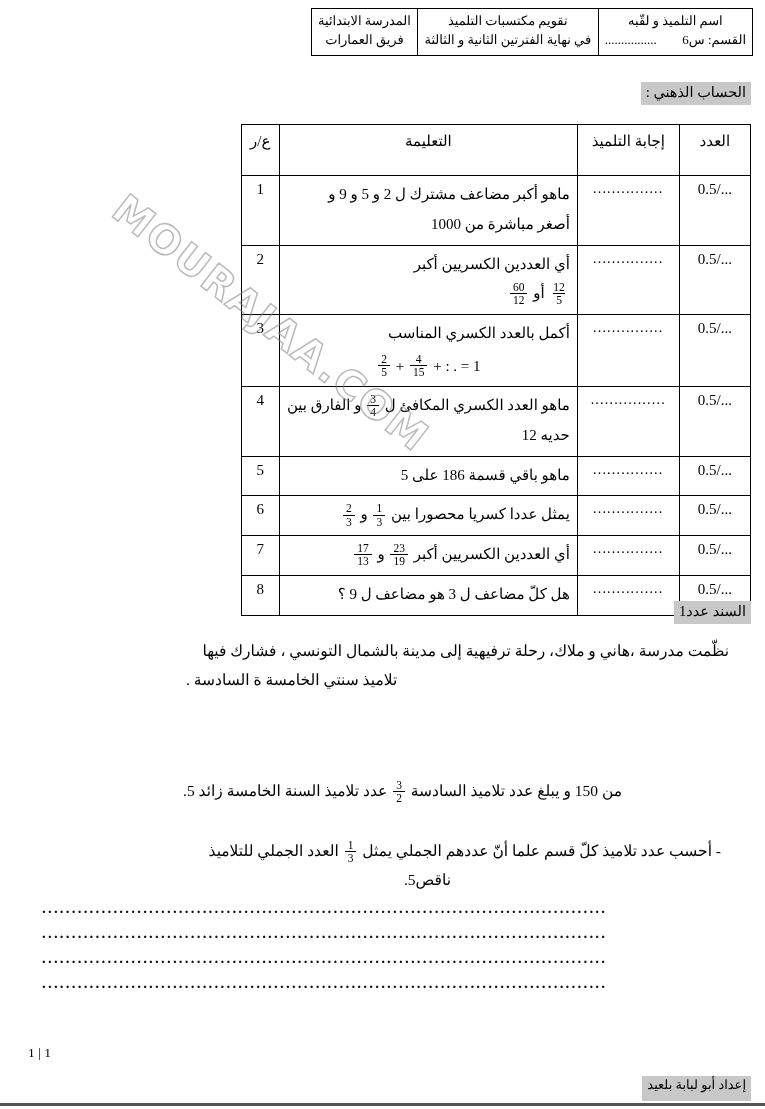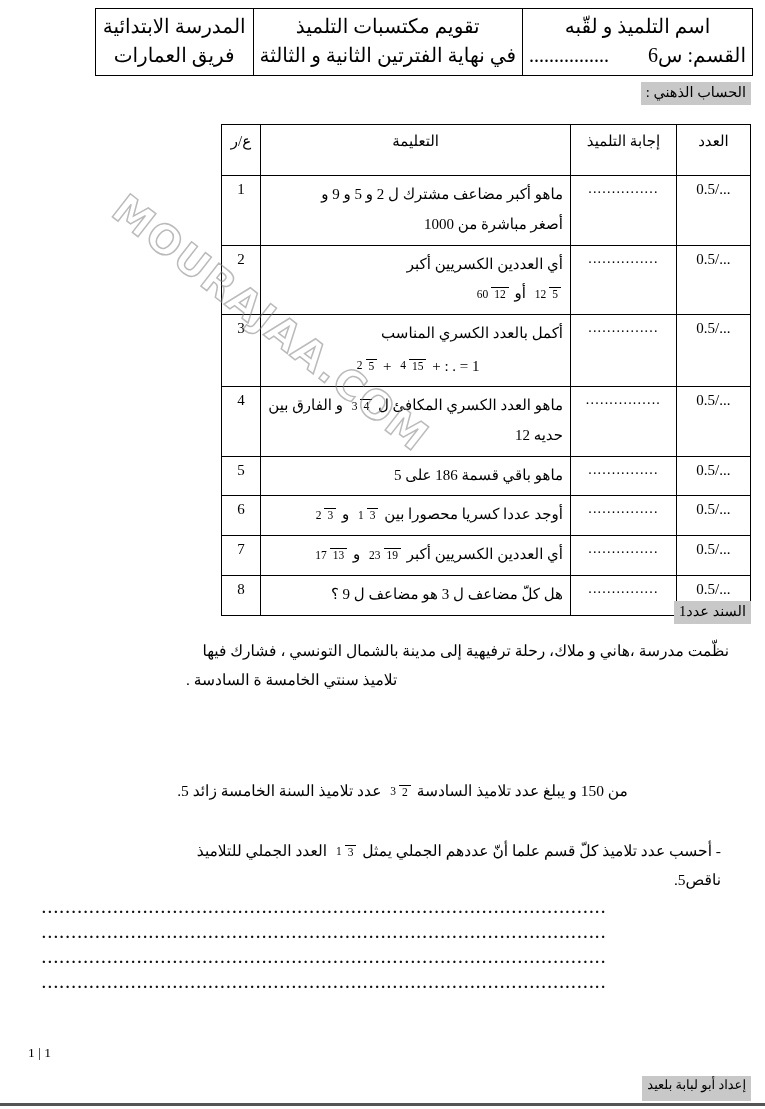--- a/index.html
+++ b/index.html
@@ -29,21 +29,21 @@
     right: 12px;
     left: 12px;
     border-collapse: collapse;
     table-layout: fixed;
   }
   .ident-table td {
     border: 1.6px solid #000;
     text-align: center;
     vertical-align: middle;
     padding: 3px 6px 5px 6px;
-    font-size: 20px;
+    font-size: 13px;
     line-height: 1.45;
     direction: rtl;
   }
   .ident-table td.c-school { width: 24%; }
   .ident-table td.c-title  { width: 41%; }
   .ident-table td.c-name   { width: 35%; }
   .ident-line { display: block; white-space: nowrap; }
   .ident-line.dots-line {
     display: flex;
     justify-content: space-between;
@@ -119,21 +119,21 @@
     direction: ltr;
     margin-top: 11px;
   }
 
   .instr-line { display: block; }
   .instr-line + .instr-line { margin-top: 2px; }
 
   
   .frac {
     display: inline-flex;
-    flex-direction: row;
+    flex-direction: column;
     align-items: center;
     vertical-align: middle;
     font-size: 11.5px;
     line-height: 1.06;
     margin: 0 2px;
     direction: ltr;
     position: relative;
     top: -1px;
   }
   .frac .num { padding: 0 3px; }
@@ -162,21 +162,21 @@
   #source-text { top: 636px; padding: 0 22px; }
   #source-text .ln2 { display: block; text-align: left; padding-left: 150px; }
 
   #task-line-1 { top: 722px; font-size: 15px; }
   #task-line-1 .hl {
     background: #c8c8c8;
     padding: 1px 3px 2px 3px;
   }
   #task-line-2 { top: 776px; text-align: center; padding-left: 40px; }
   #task-line-3 { top: 836px; padding-right: 30px; }
-  #task-line-3 .ln-b { display: block; padding-left: 120px; }
+  #task-line-3 .ln-b { display: block; text-align: center; padding-left: 120px; }
 
   
   .dotted-lines {
     position: absolute;
     top: 900px;
     right: 36px;
     left: 42px;
   }
   .dot-line {
     height: 25px;
@@ -358,21 +358,21 @@
           <span class="instr-line">ماهو باقي قسمة 186 على 5</span>
         </td>
         <td class="cell-idx">5</td>
       </tr>
 
       <tr>
         <td class="cell-score">0.5/...</td>
         <td class="cell-answer">...............</td>
         <td class="cell-instr">
           <span class="instr-line">
-            <span>أوجد عددا كسريا محصورا بين</span>
+            <span>يمثل عددا كسريا محصورا بين</span>
             <span class="frac">
               <span class="num">1</span>
               <span class="den">3</span>
             </span>
             <span>و</span>
             <span class="frac">
               <span class="num">2</span>
               <span class="den">3</span>
             </span>
           </span>

